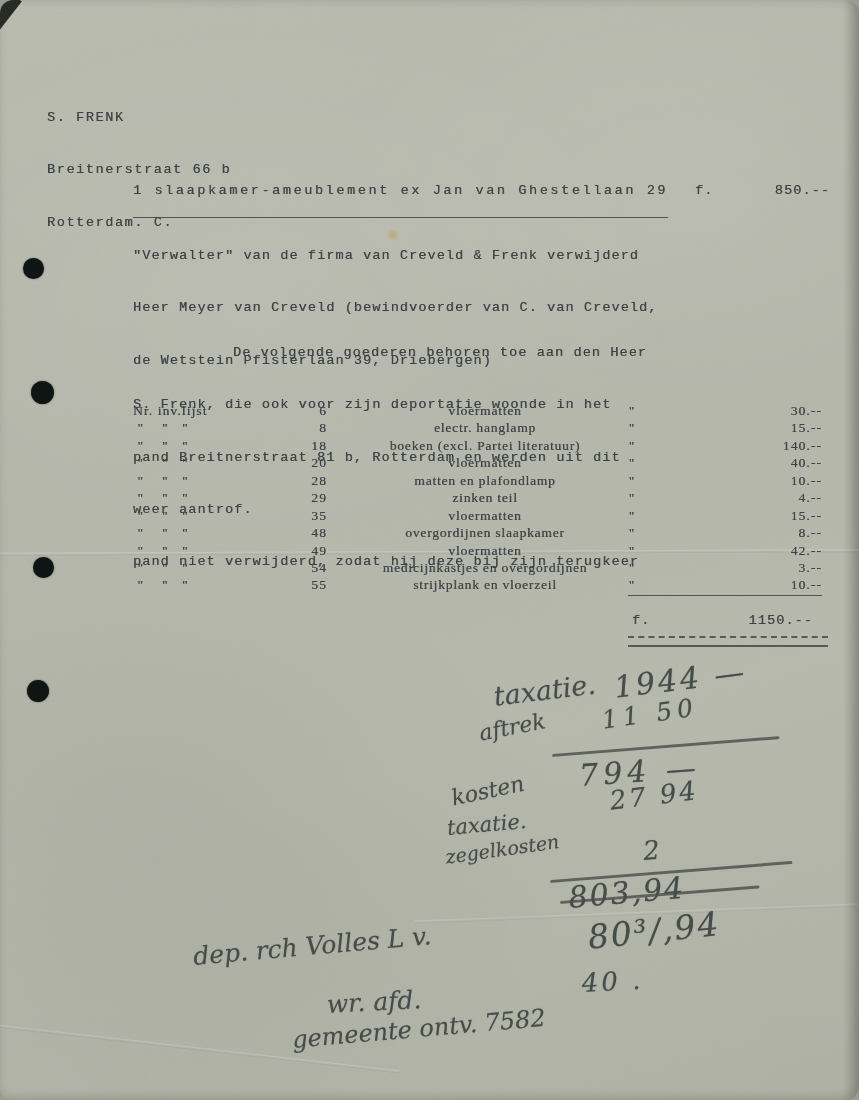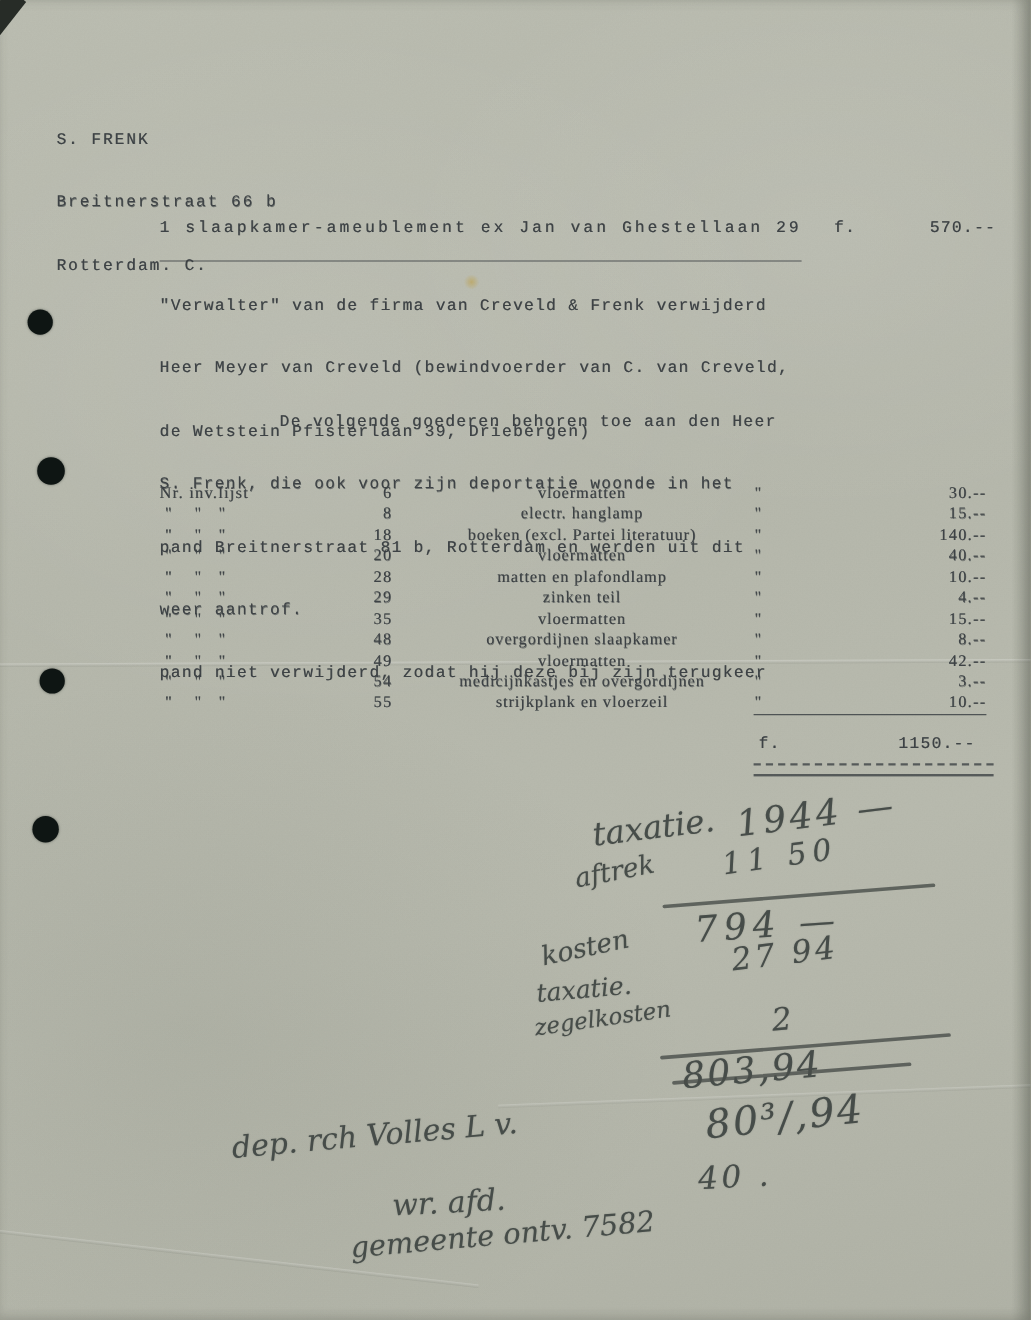--- a/index.html
+++ b/index.html
@@ -7,20 +7,21 @@
   .paper{
     position:relative;width:859px;height:1100px;overflow:hidden;
     background:
       radial-gradient(700px 500px at 30% 28%, rgba(255,255,255,0.07), transparent 60%),
       radial-gradient(520px 340px at 80% 18%, rgba(255,255,255,0.08), transparent 70%),
       radial-gradient(600px 420px at 18% 78%, rgba(86,92,80,0.10), transparent 70%),
       linear-gradient(165deg,#bcbeb2 0%, #b6b8ac 38%, #b9bbaf 66%, #b1b3a7 100%);
     box-shadow: inset -6px 0 10px rgba(55,60,52,.18), inset 0 -4px 8px rgba(55,60,52,.10);
     font-family:"Liberation Mono","DejaVu Sans Mono",monospace;
     color:var(--ink,#3d4245);
+    border-radius:13px;
   }
   .grain{position:absolute;inset:0;width:100%;height:100%;opacity:.5;pointer-events:none;}
   .typed{font-size:13.5px;letter-spacing:1.1px;line-height:17.45px;white-space:pre;
          text-shadow:.4px .4px .5px rgba(50,55,58,.55);}
   .address{position:absolute;left:47px;top:74px;letter-spacing:1.6px;}
   .heading{position:absolute;left:0;top:182px;width:859px;height:20px;}
   .h-title{position:absolute;left:133px;top:0;letter-spacing:2.6px;border-bottom:1.6px solid rgba(61,66,69,.85);padding-bottom:18px;}
   .h-cur{position:absolute;left:695px;top:0;}
   .h-amt{position:absolute;left:720px;top:0;width:110px;text-align:right;display:inline-block;}
   .para{position:absolute;left:133px;width:575px;}
@@ -86,21 +87,21 @@
 
   <div class="address typed">
     <div class="ln">S. FRENK</div>
     <div class="ln">Breitnerstraat 66 b</div>
     <div class="ln">Rotterdam. C.</div>
   </div>
 
   <div class="heading typed">
     <span class="h-title">1 slaapkamer-ameublement ex Jan van Ghestellaan 29</span>
     <span class="h-cur">f.</span>
-    <span class="h-amt">570.--</span>
+    <span class="h-amt">850.--</span>
   </div>
 
   <div class="para p1 typed">
     <div class="ln">"Verwalter" van de firma van Creveld &amp; Frenk verwijderd</div>
     <div class="ln">Heer Meyer van Creveld (bewindvoerder van C. van Creveld,</div>
     <div class="ln">de Wetstein Pfisterlaan 39, Driebergen)</div>
   </div>
 
   <div class="para p2 typed">
     <div class="ln indent">De volgende goederen behoren toe aan den Heer</div>

